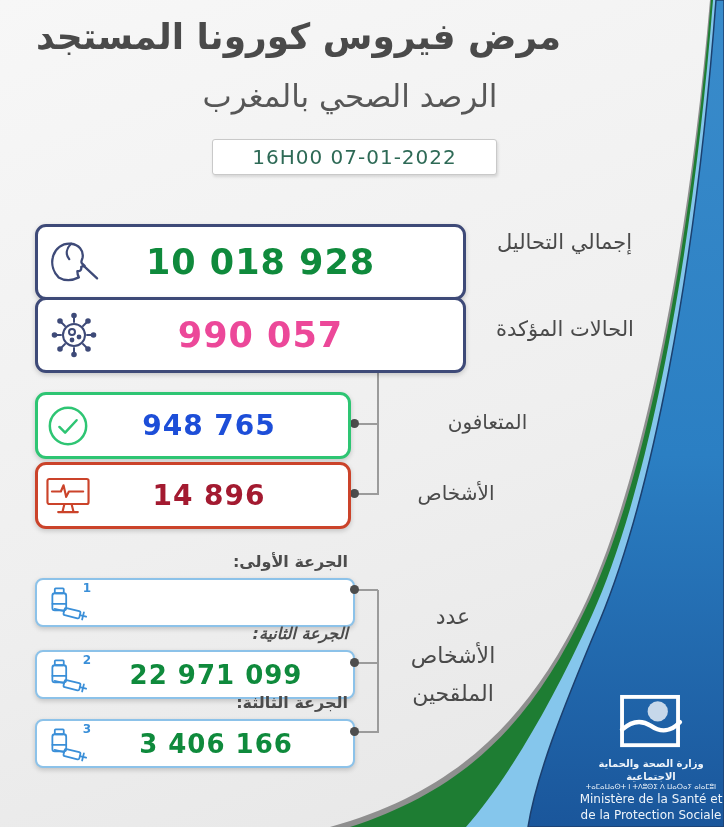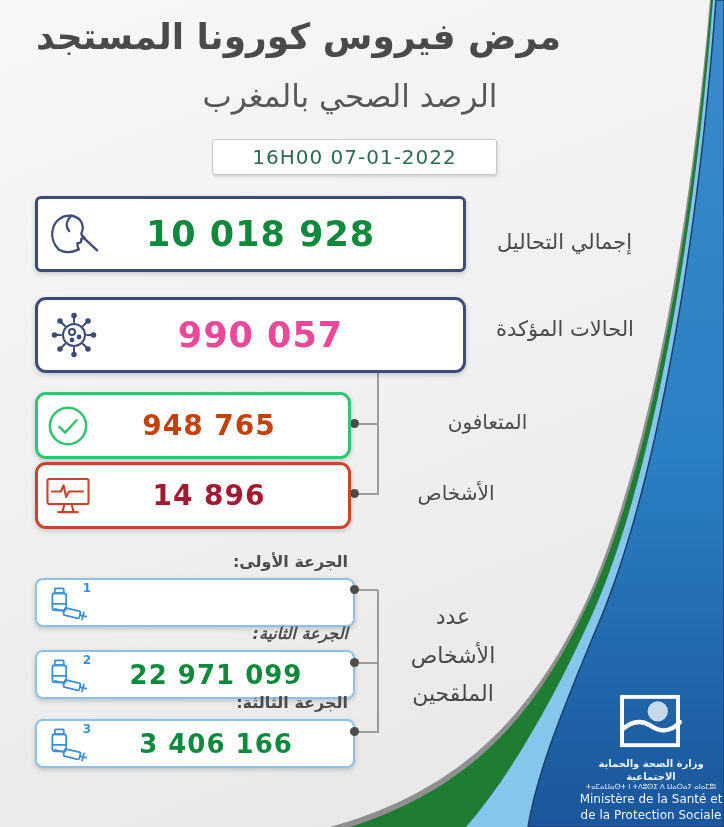--- a/index.html
+++ b/index.html
@@ -70,21 +70,21 @@
     <path d="M713,0 C691,280 644,500 592,615 C548,712 505,782 466,827 L724,827 L724,0 Z" style="fill: rgb(133, 198, 236);"></path>
     <path fill="url(#blueGrad)" stroke="#1c3f6e" stroke-width="1.5" d="M716,0 C695,280 650,500 600,620 C560,715 536,777 528,827 L724,827 L724,0 Z"></path>
   </svg>
 
   <div class="layer title1">مرض فيروس كورونا المستجد</div>
   <div class="layer title2">الرصد الصحي بالمغرب</div>
   <div class="layer date-badge">
     <span style="color: rgb(46, 106, 86);">16H00 07-01-2022</span>
   </div>
 
-  <div class="stat-box b-big" style="top: 196px; border-color: rgb(62, 74, 120); border-radius: 6px;">
+  <div class="stat-box b-big" style="top: 224px; border-color: rgb(62, 74, 120);">
     <span class="stat-icon">
       <svg width="58" height="50" viewBox="0 0 60 52" fill="none" stroke="#3e4a78" stroke-width="2.4" stroke-linecap="round" stroke-linejoin="round">
         <path d="M14 42 C9 37 6 29 8 21 C10 12 18 6 27 7 C35 8 40 14 39 21 C38.5 24 37 25 38 27 L41 30 L37.5 31 C38 34 36.5 36 33.5 35.5 C33.5 38 34 40 35 42 C28 45.5 20 45.5 14 42 Z"></path>
         <path d="M27 7 C22 12 21 18 25 23"></path>
         <line x1="39" y1="29" x2="54" y2="43"></line>
       </svg>
     </span>
     <span class="stat-value v-big" style="color: rgb(15, 138, 60);">10 018 928</span>
   </div>
   <div class="side-label" style="left:462px;top:230px;width:205px;font-size:21px;">إجمالي التحاليل</div>
@@ -124,21 +124,21 @@
   <div class="cdot" style="left:350px;top:419px;"></div>
   <div class="cdot" style="left:350px;top:489px;"></div>
 
   <div class="stat-box b-small" style="top: 392px; border-color: rgb(46, 197, 115);">
     <span class="stat-icon-sm">
       <svg width="44" height="44" viewBox="0 0 46 46" fill="none" stroke="#2ec573" stroke-width="2.6" stroke-linecap="round" stroke-linejoin="round">
         <circle cx="23" cy="23" r="19"></circle>
         <polyline points="14,24 20,30 32,17"></polyline>
       </svg>
     </span>
-    <span class="stat-value v-small" style="color: #c2410c;">948 765</span>
+    <span class="stat-value v-small" style="color: #1d4ed8;">948 765</span>
   </div>
   <div class="side-label" style="left:420px;top:410px;width:135px;font-size:20px;">المتعافون</div>
 
   <div class="stat-box b-small" style="top: 462px; border-color: rgb(203, 67, 42);">
     <span class="stat-icon-sm">
       <svg width="50" height="42" viewBox="0 0 56 46" fill="none" stroke="#cb432a" stroke-width="2.4" stroke-linecap="round" stroke-linejoin="round">
         <rect x="5" y="4" width="46" height="28" rx="2"></rect>
         <polyline points="10,18 20,18 23,11 26,24 29,18 45,18"></polyline>
         <line x1="24" y1="32" x2="22" y2="40"></line>
         <line x1="32" y1="32" x2="34" y2="40"></line>

